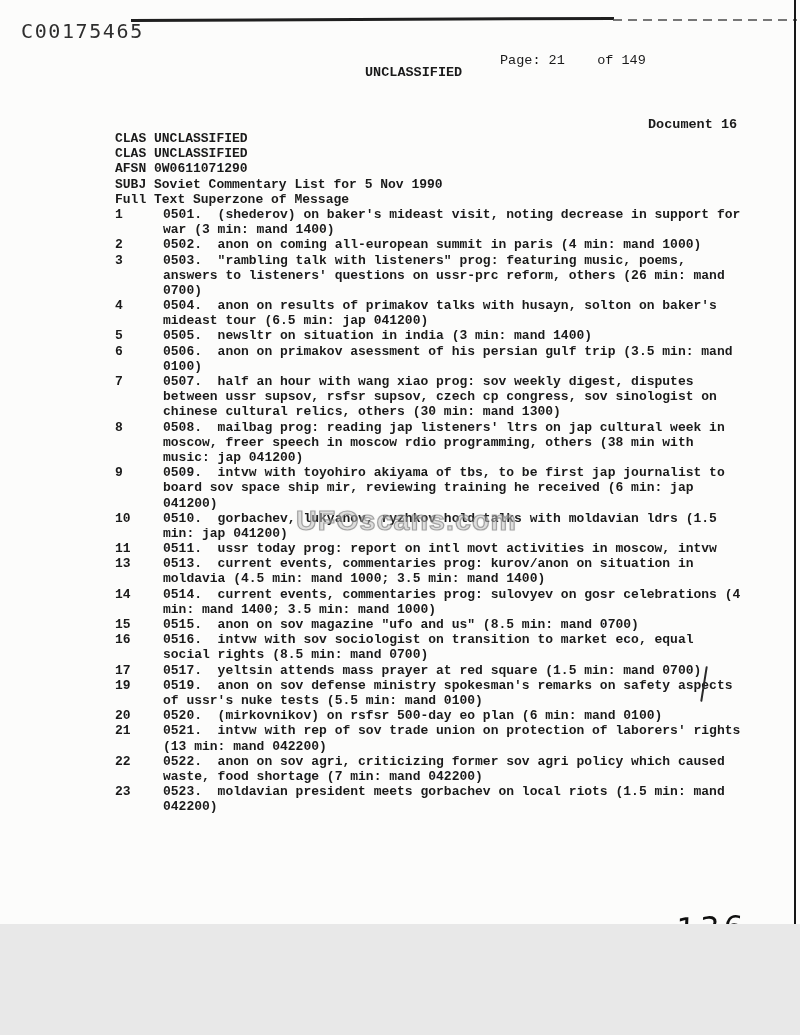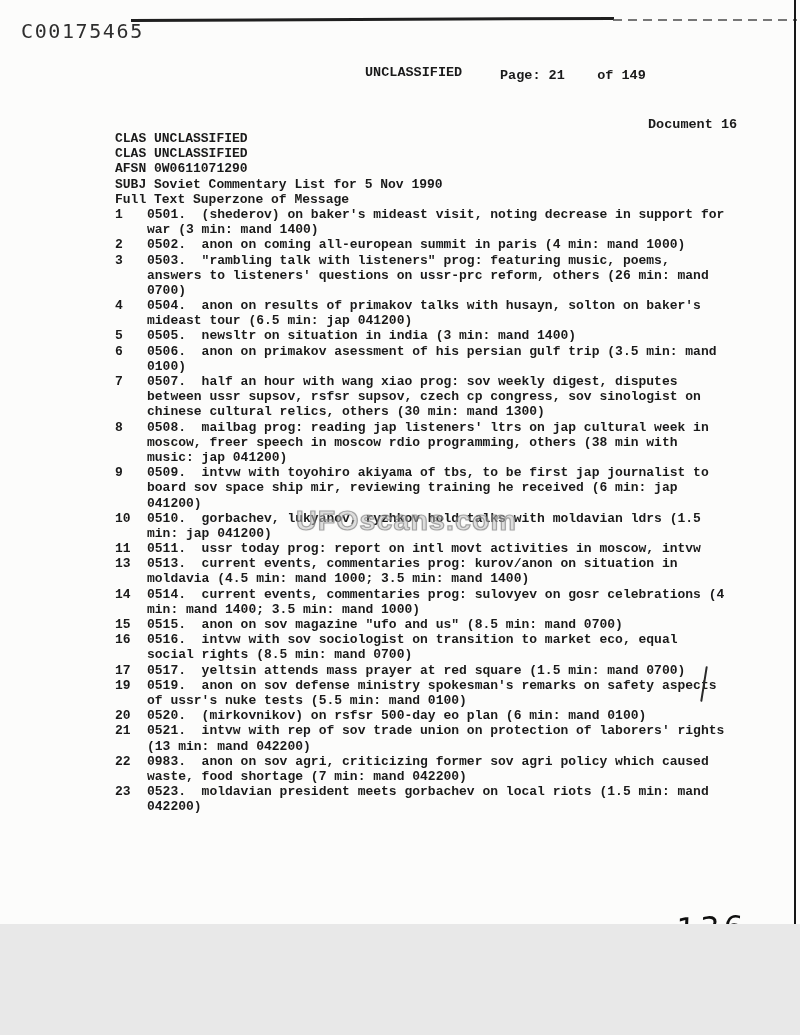--- a/index.html
+++ b/index.html
@@ -32,42 +32,42 @@
   .bottom-dots-a{
     position:absolute;left:80px;top:1001px;width:715px;height:1.7px;opacity:.5;
     background:repeating-linear-gradient(90deg,rgba(60,60,60,.85) 0 12px,transparent 12px 26px);
   }
   .bottom-dots-b{
     position:absolute;left:120px;top:1006px;width:640px;height:1.3px;opacity:.4;
     background:repeating-linear-gradient(90deg,rgba(90,90,90,.7) 0 5px,transparent 5px 18px);
   }
   
   .page-label{
-    position:absolute;left:500px;top:68px;
-    font-size:13.5px;font-weight:700;white-space:pre;
+    position:absolute;left:500px;top:53px;
+    font-size:13.5px;font-weight:400;white-space:pre;
   }
   .classification{
     position:absolute;left:365px;top:65px;
     font-size:13.5px;font-weight:700;
   }
   .doc-label{
     position:absolute;left:648px;top:117px;
     font-size:13.5px;font-weight:700;
   }
   
   .content{
     position:absolute;left:115px;top:131px;width:620px;
     font-size:13px;font-weight:700;
   }
   .tline{
     white-space:pre;line-height:15.2px;height:15.2px;
   }
   .item{display:flex;}
   .item-num{flex:0 0 32px;}
-  .item-lines{flex:1;}
+  .item-lines{flex:1;margin-left:16px;}
   
   .watermark{
     position:absolute;left:296px;top:506px;
     font-family:"Liberation Sans", sans-serif;
     font-size:27px;font-weight:700;letter-spacing:1px;
     color:rgba(200,200,200,0.18);
     -webkit-text-stroke:1.2px rgba(125,125,125,0.65);
     text-shadow:0 0 2px rgba(190,190,190,.45);
     transform:scaleX(1.06);transform-origin:left center;
   }
@@ -250,21 +250,21 @@
         <div class="item">
           <div class="item-num tline">21</div>
           <div class="item-lines">
             <div class="tline">0521.  intvw with rep of sov trade union on protection of laborers' rights</div>
             <div class="tline">(13 min: mand 042200)</div>
           </div>
         </div>
         <div class="item">
           <div class="item-num tline">22</div>
           <div class="item-lines">
-            <div class="tline">0983.  anon on sov agri, criticizing former sov agri policy which caused</div>
+            <div class="tline">0522.  anon on sov agri, criticizing former sov agri policy which caused</div>
             <div class="tline">waste, food shortage (7 min: mand 042200)</div>
           </div>
         </div>
         <div class="item">
           <div class="item-num tline">23</div>
           <div class="item-lines">
             <div class="tline">0523.  moldavian president meets gorbachev on local riots (1.5 min: mand</div>
             <div class="tline">042200)</div>
           </div>
         </div>

